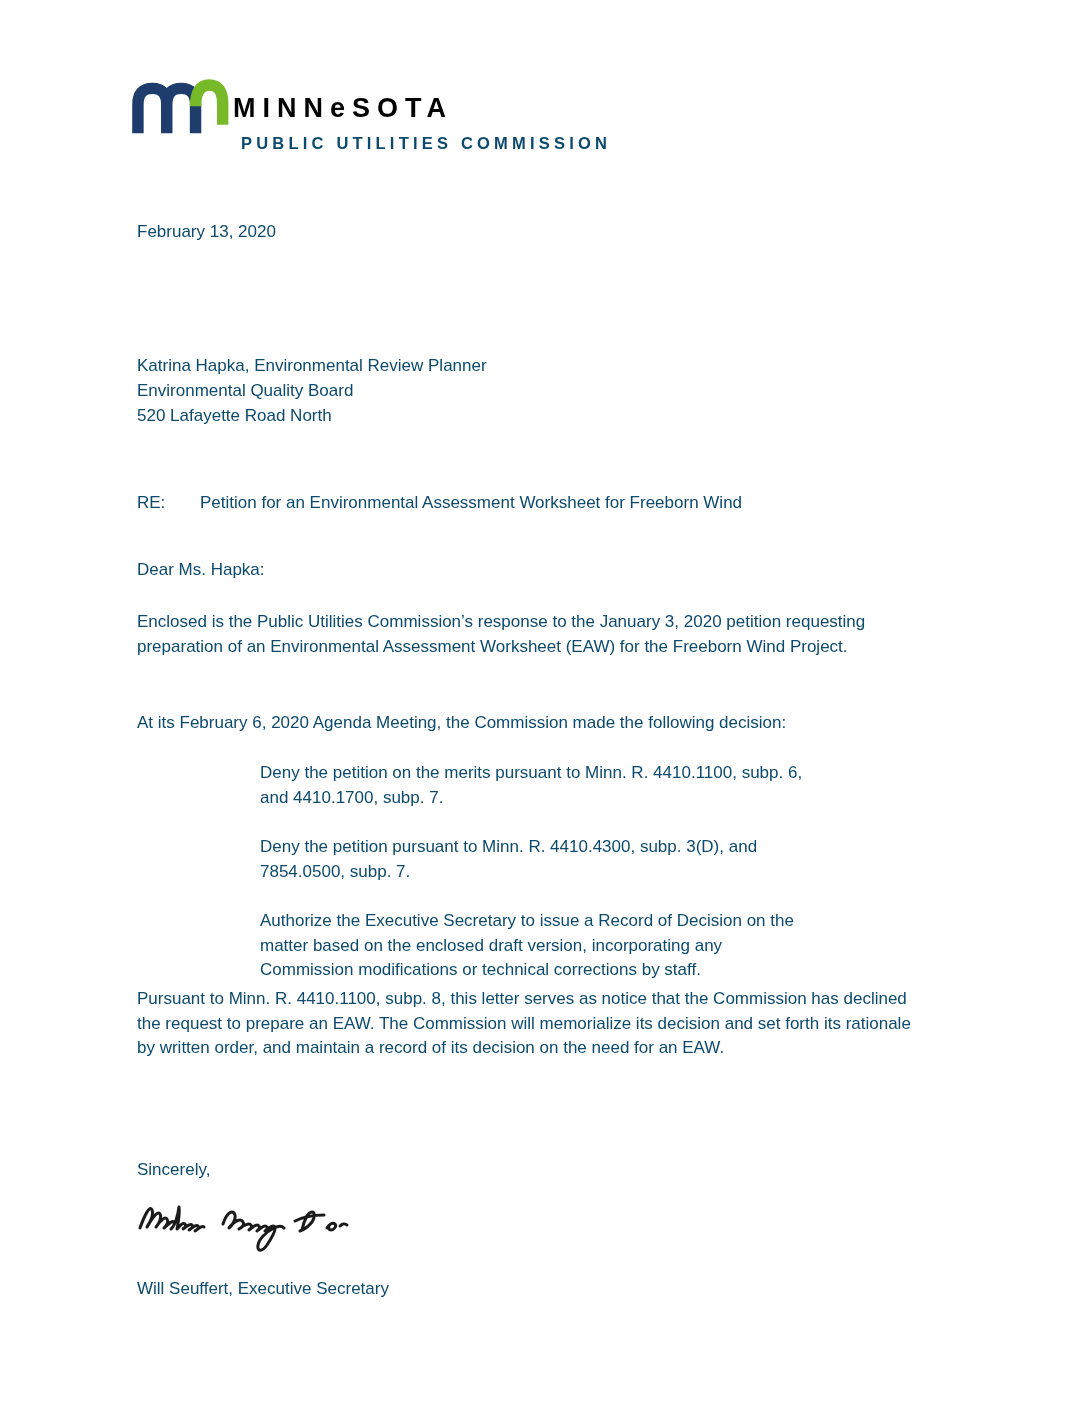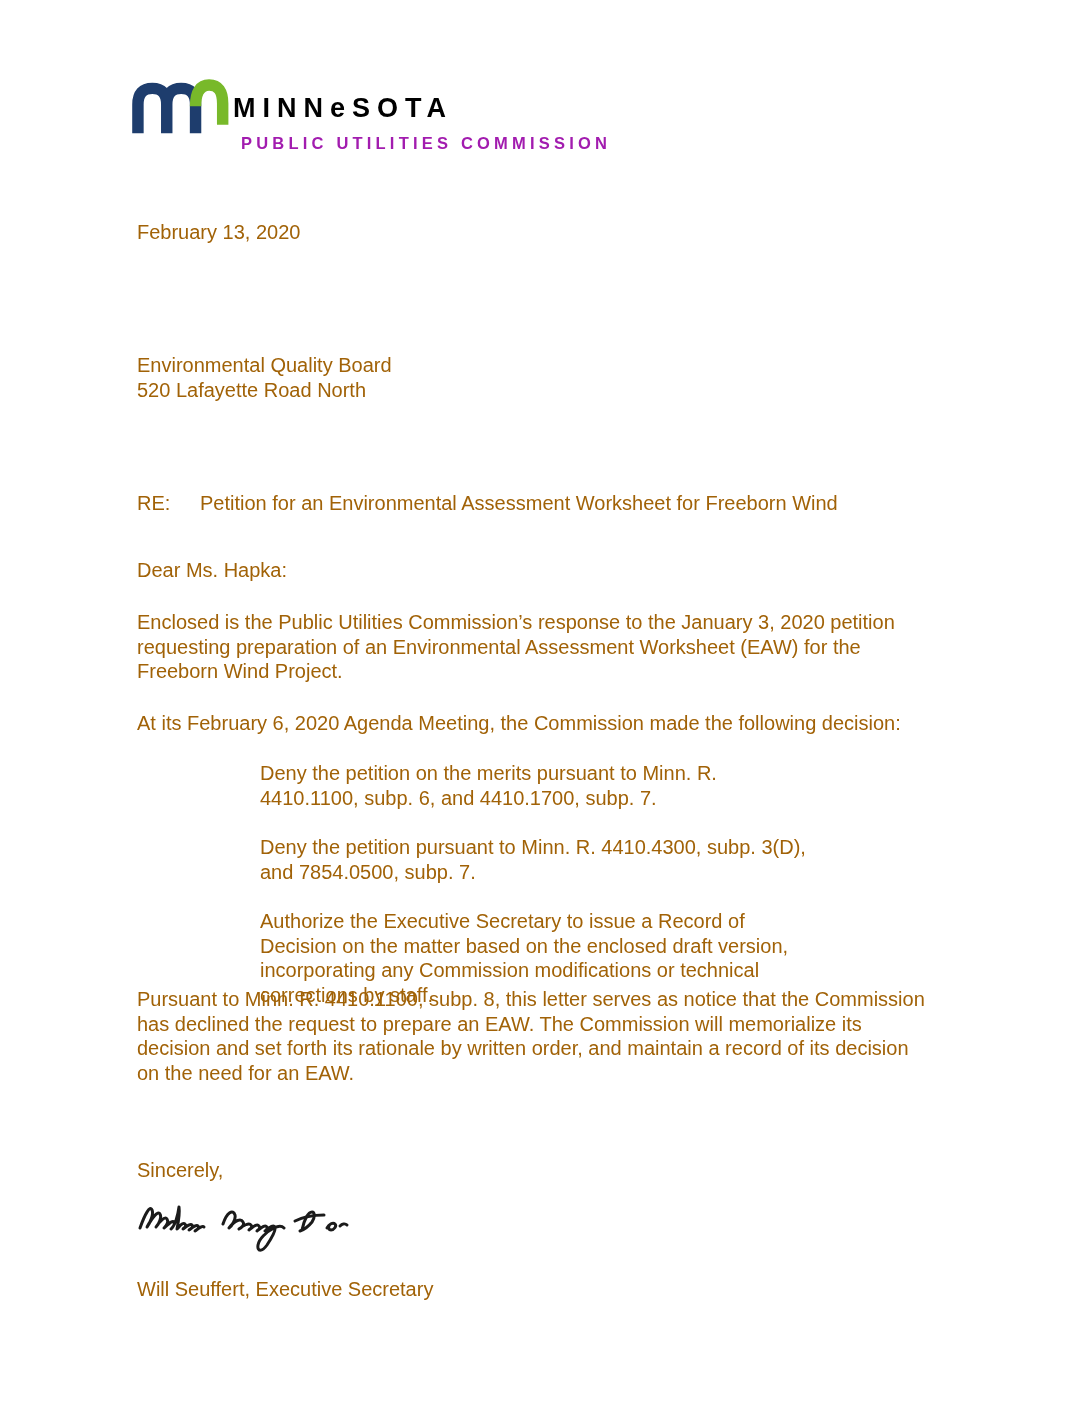--- a/index.html
+++ b/index.html
@@ -32,31 +32,31 @@
     font-weight: 700;
     letter-spacing: 7px;
     color: #000000;
     line-height: 28px;
     white-space: nowrap;
   }
   .logo-subtitle {
     font-size: 16.5px;
     font-weight: 700;
     letter-spacing: 4.2px;
-    color: #a21caf;
+    color: #0c4a6e;
     margin-top: 12px;
     padding-left: 8px;
     white-space: nowrap;
   }
 
   
   .letter-text {
-    font-size: 20px;
+    font-size: 17px;
     line-height: 24.5px;
-    color: #a16207;
+    color: #0c4a6e;
   }
   .date        { top: 135px; }
   .recipient   { top: 268px; line-height: 25px; }
   .re-line     { top: 406px; display: flex; }
   .re-label    { width: 63px; flex: 0 0 63px; }
   .salutation  { top: 473px; }
   .p-intro     { top: 525px; width: 790px; }
   .p-meeting   { top: 626px; width: 790px; }
   .decisions   { top: 676px; left: 123px; width: 548px; }
   .decision    { margin: 0 0 25px 0; }
@@ -80,20 +80,21 @@
       </div>
       <div class="logo-text">
         <div class="logo-wordmark">MINNeSOTA</div>
         <div class="logo-subtitle">PUBLIC UTILITIES COMMISSION</div>
       </div>
     </div>
 
     <div class="block letter-text date">February 13, 2020</div>
 
     <div class="block letter-text recipient">
+      <div>Katrina Hapka, Environmental Review Planner</div>
       <div>Environmental Quality Board</div>
       <div>520 Lafayette Road North</div>
     </div>
 
     <div class="block letter-text re-line">
       <span class="re-label">RE:</span>
       <span>Petition for an Environmental Assessment Worksheet for Freeborn Wind</span>
     </div>
 
     <div class="block letter-text salutation">Dear Ms. Hapka:</div>

